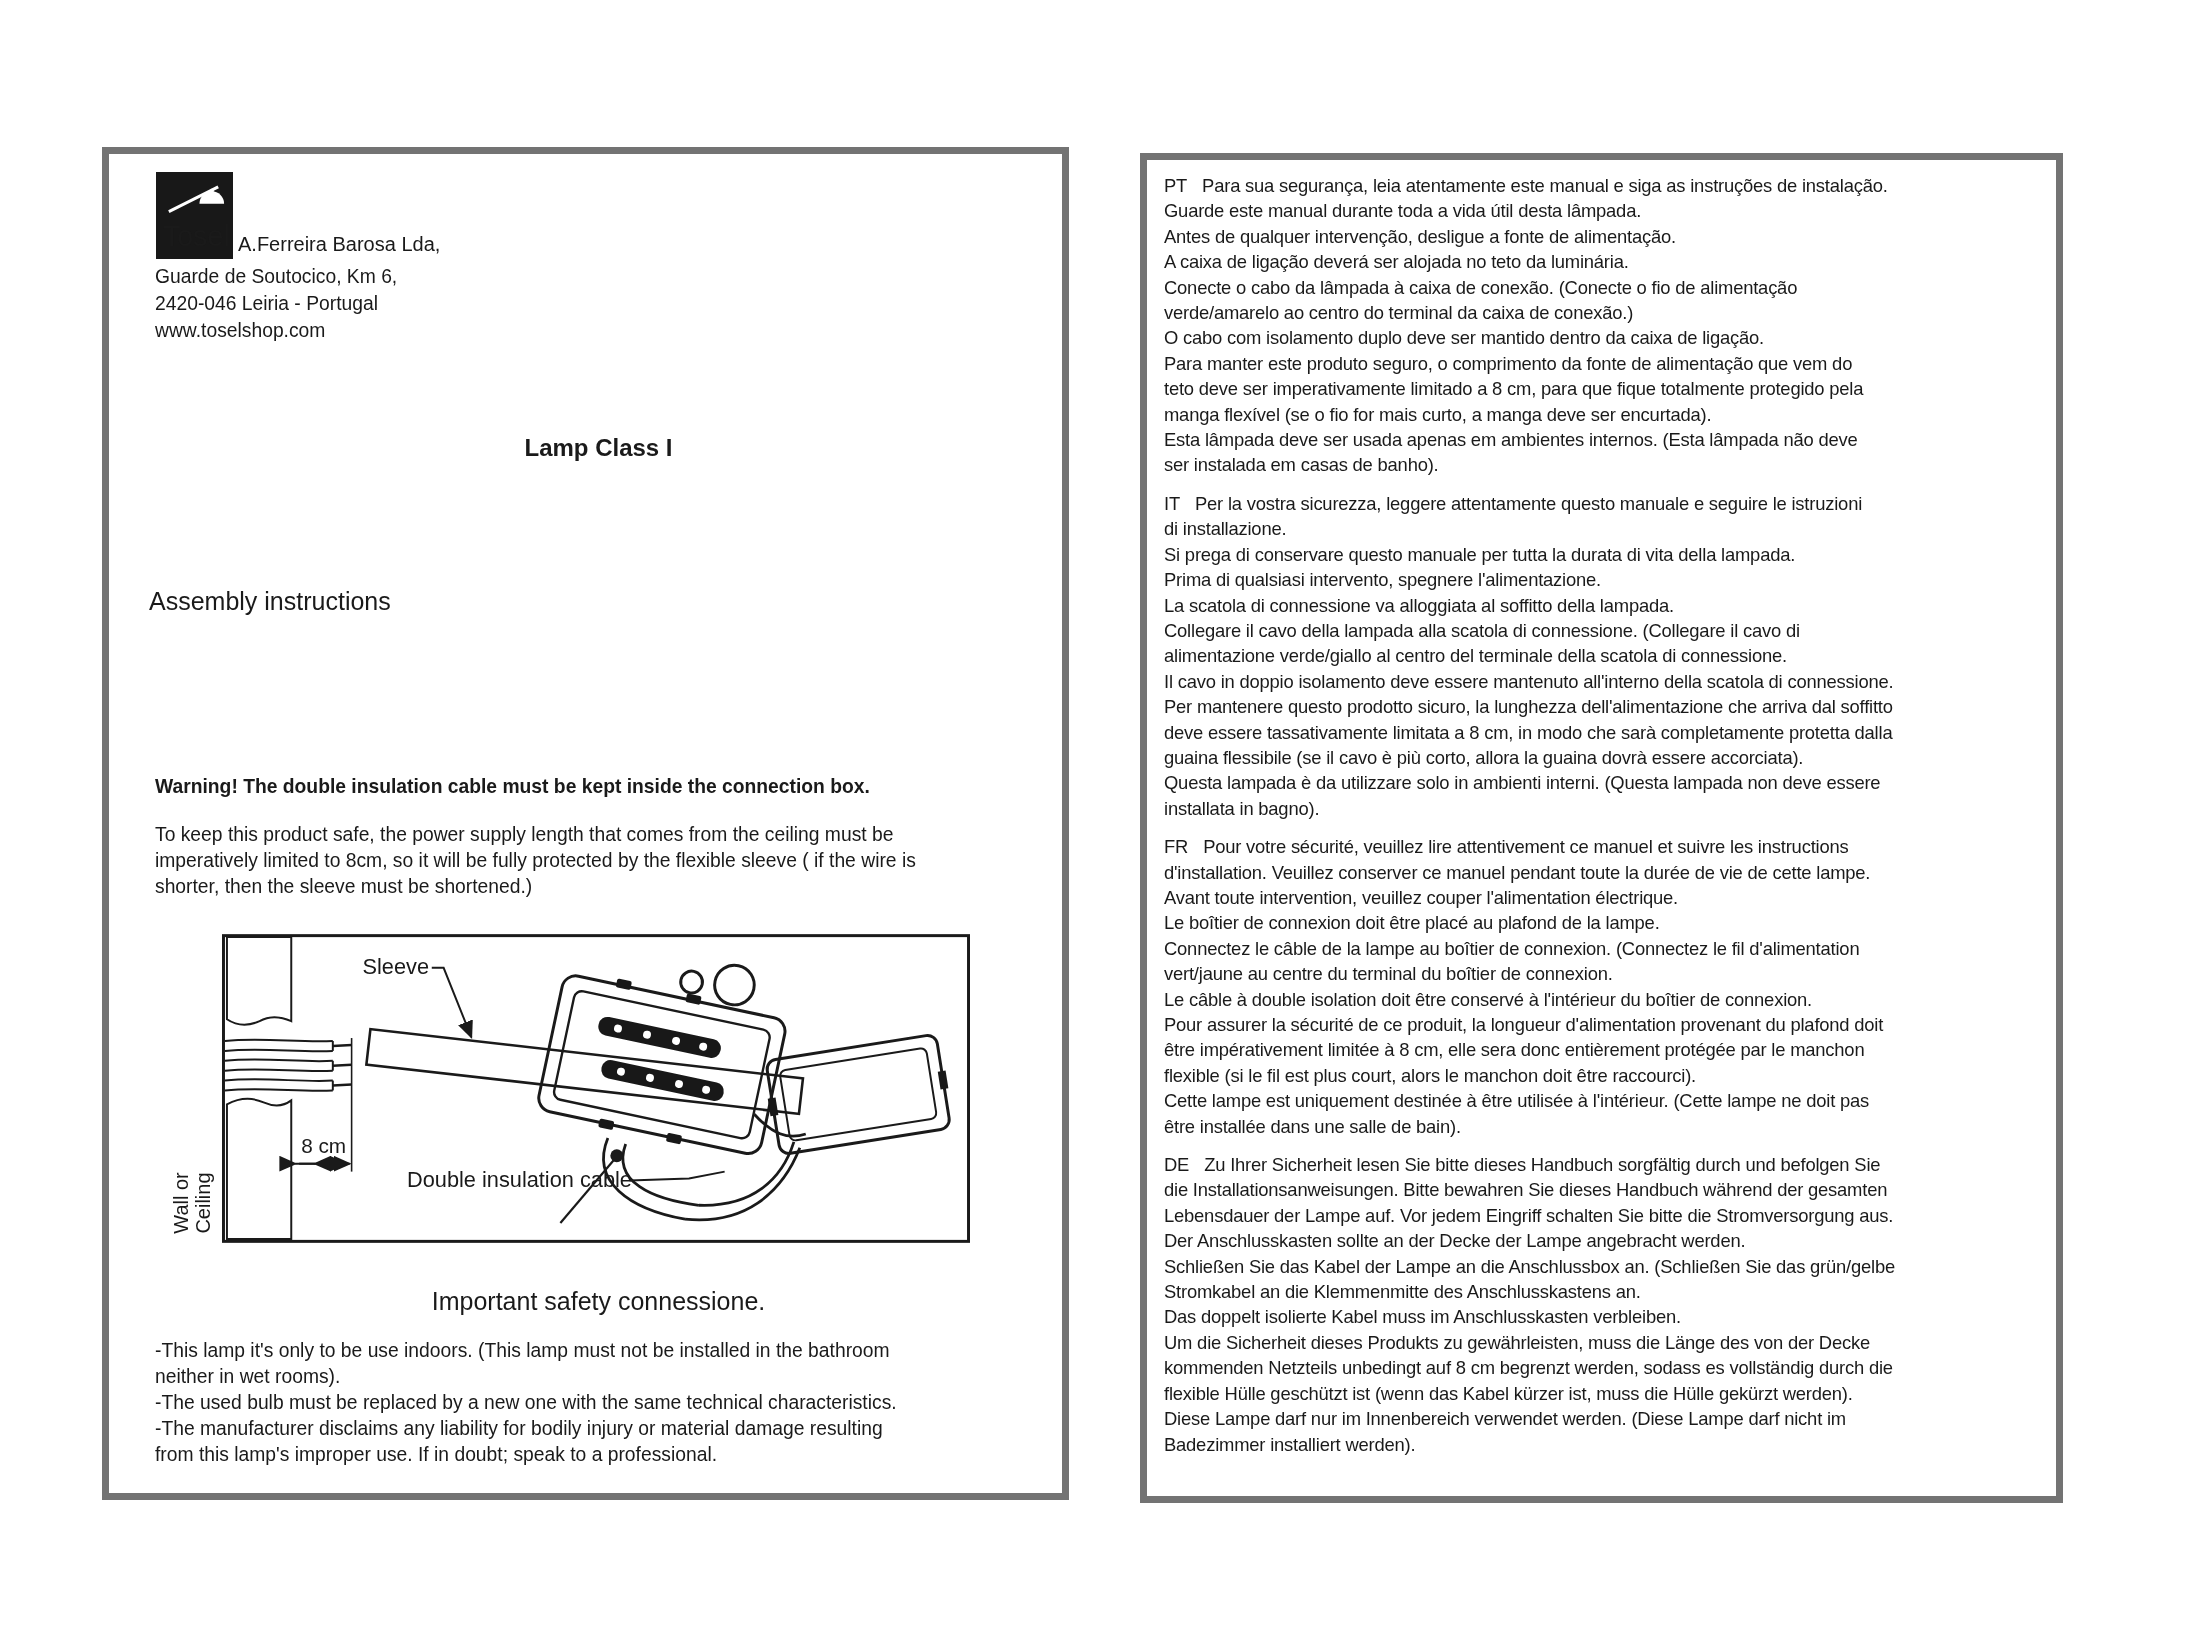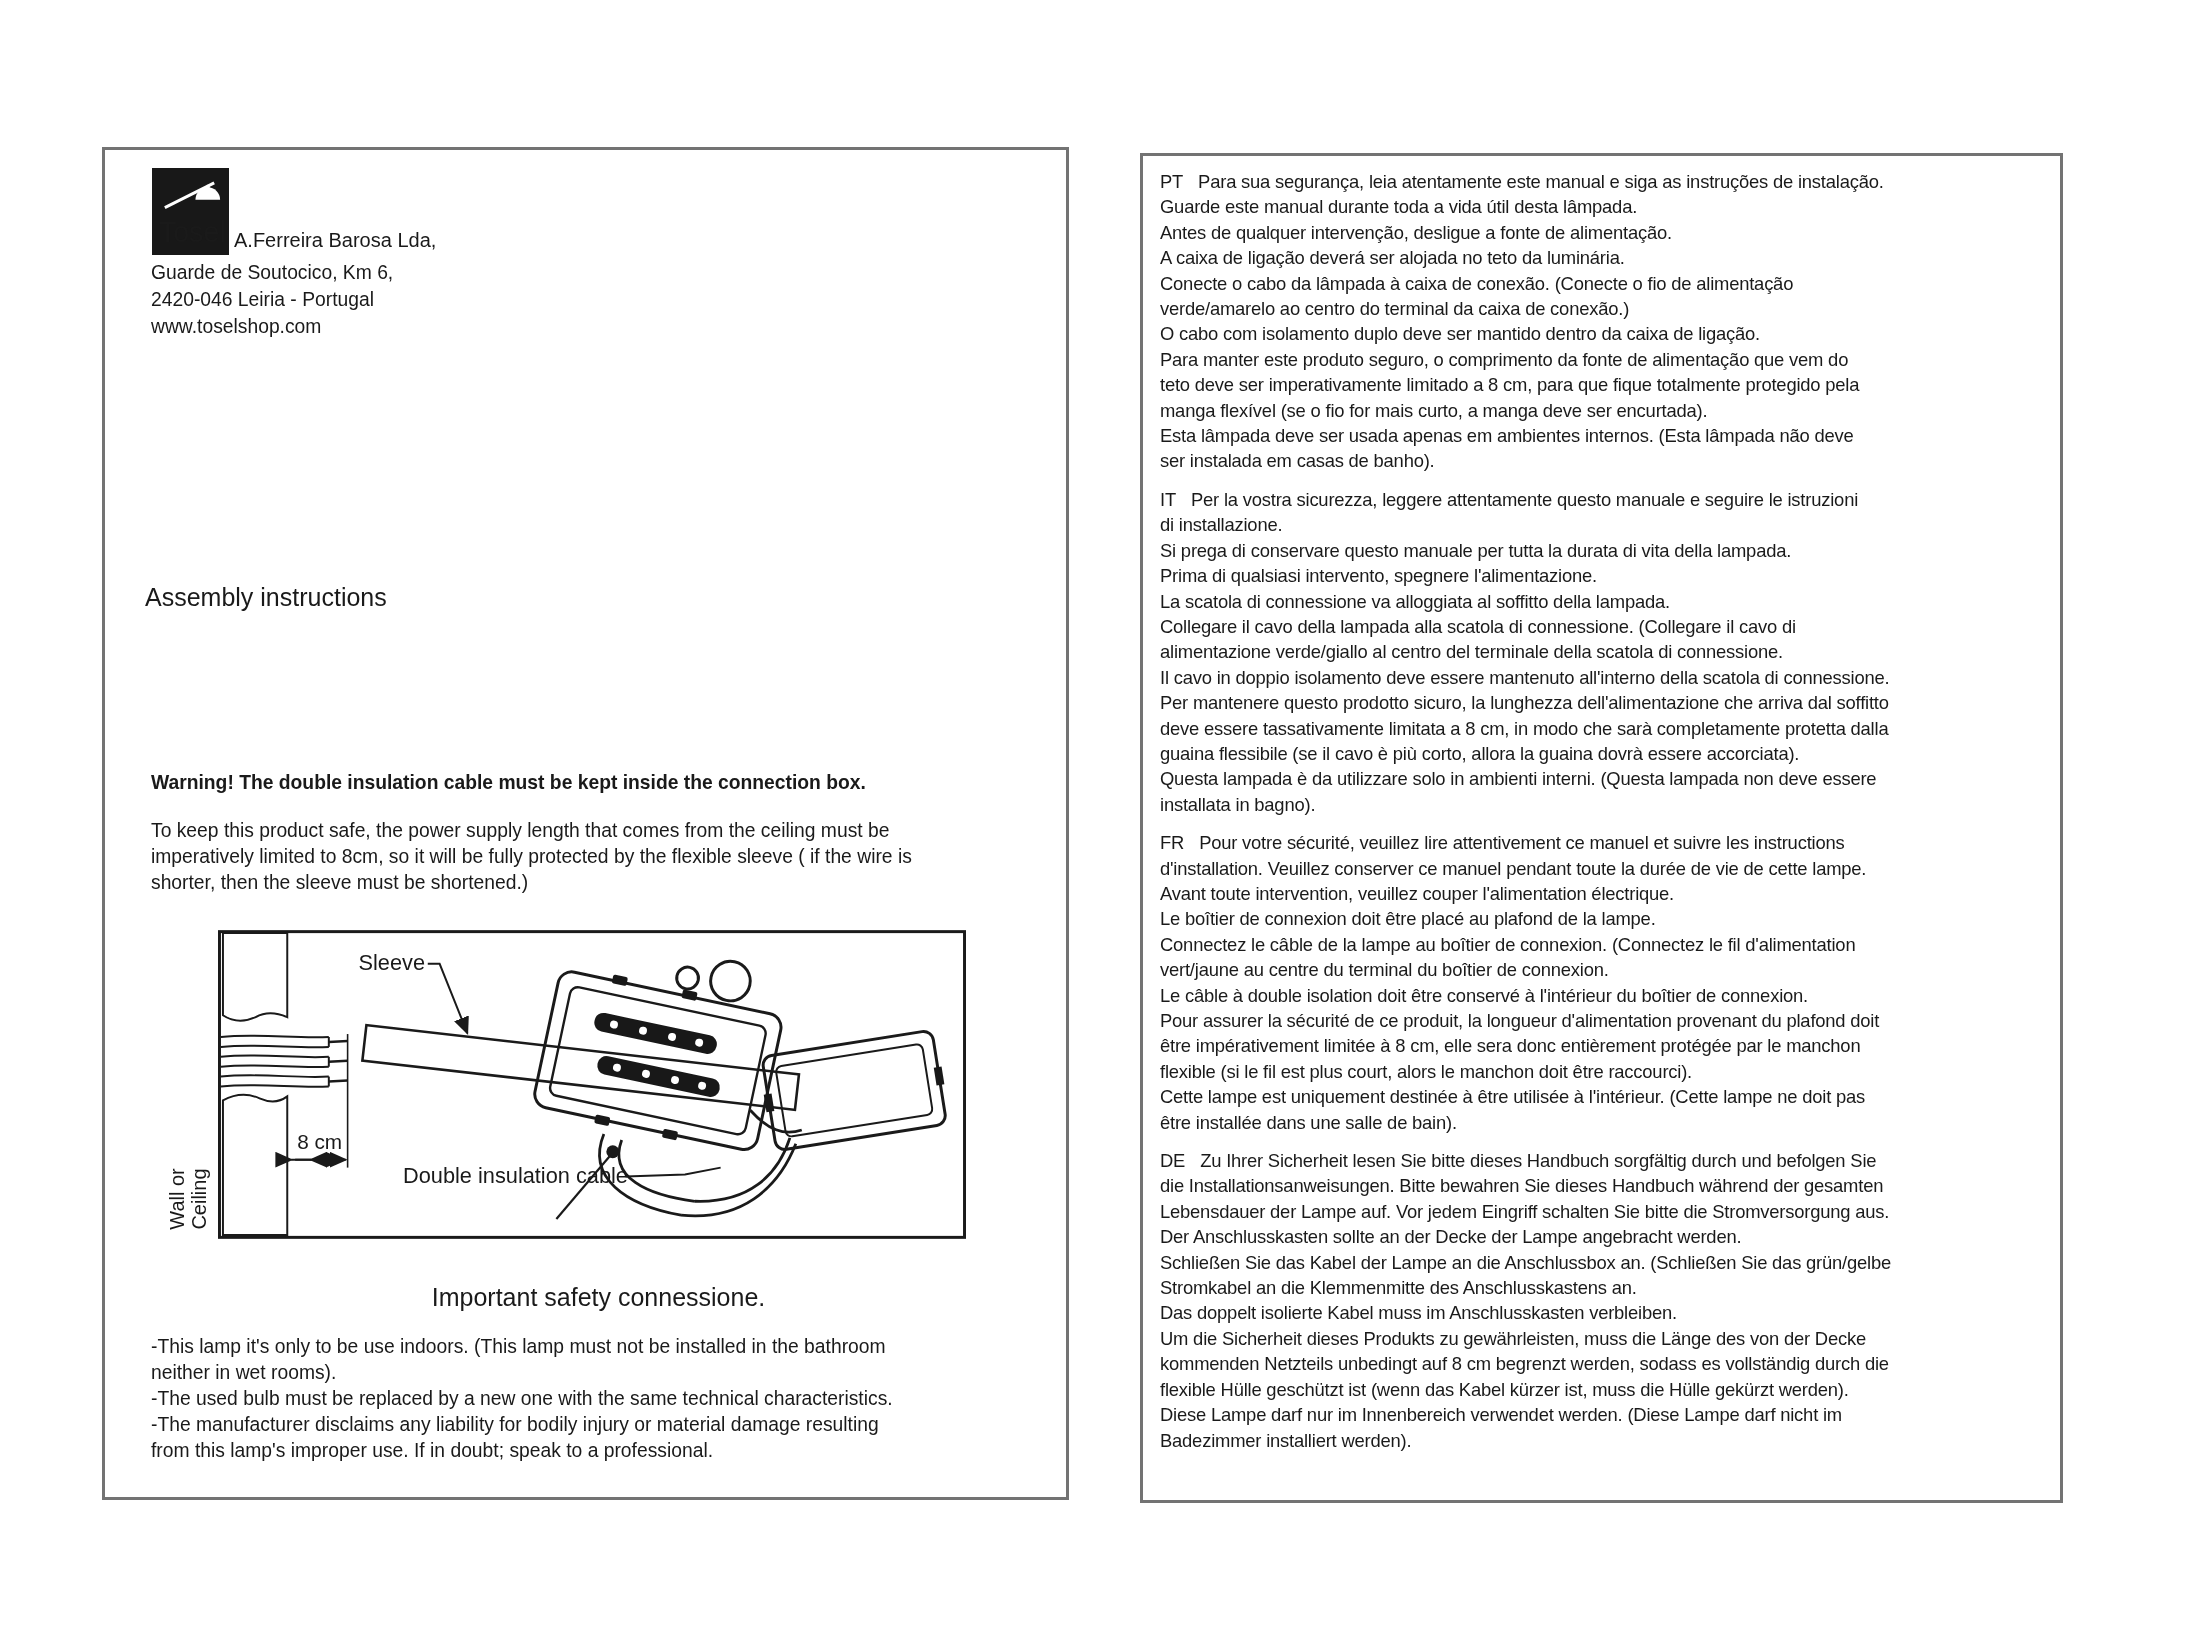--- a/index.html
+++ b/index.html
@@ -1,21 +1,21 @@
 <!DOCTYPE html>
 <html><head>
 <meta charset="utf-8">
 <style>
   html,body{margin:0;padding:0;background:#ffffff;}
   body{
     width:2203px;height:1651px;position:relative;overflow:hidden;
     font-family:"Liberation Sans",sans-serif;color:#1a1a1a;
     -webkit-font-smoothing:antialiased;
   }
-  .page{position:absolute;background:#fff;border:3px solid #737373;box-sizing:border-box;}
+  .page{position:absolute;background:#fff;border:7px solid #737373;box-sizing:border-box;}
   #page-left{left:102px;top:147px;width:967px;height:1353px;}
   #page-right{left:1140px;top:153px;width:923px;height:1350px;}
 
   .pre{white-space:pre-line;}
 
   
   .logo-box{position:absolute;left:47px;top:18px;width:77px;height:87px;background:#181818;}
   .company-name{position:absolute;left:129px;top:79px;font-size:20px;}
   .address{position:absolute;left:46px;top:109px;font-size:19.3px;line-height:27px;}
   .l-title{position:absolute;left:40px;right:14px;top:218px;text-align:center;
@@ -62,20 +62,21 @@
   </div>
 
   <div class="company-name">A.Ferreira Barosa Lda,</div>
 
   <div class="address">
     <div>Guarde de Soutocico, Km 6,</div>
     <div>2420-046 Leiria - Portugal</div>
     <div>www.toselshop.com</div>
   </div>
 
+  <div class="l-subtitle">Lamp Class I</div>
 
 
   <div class="h-assembly">Assembly instructions</div>
   <div class="l-body warn warn2">Warning! The double insulation cable must be kept inside the connection box.</div>
   <div class="l-body pre para2">To keep this product safe, the power supply length that comes from the ceiling must be
 imperatively limited to 8cm, so it will be fully protected by the flexible sleeve ( if the wire is
 shorter, then the sleeve must be shortened.)</div>
 
   <svg class="diagram" viewBox="0 0 756 312">
     <defs>

